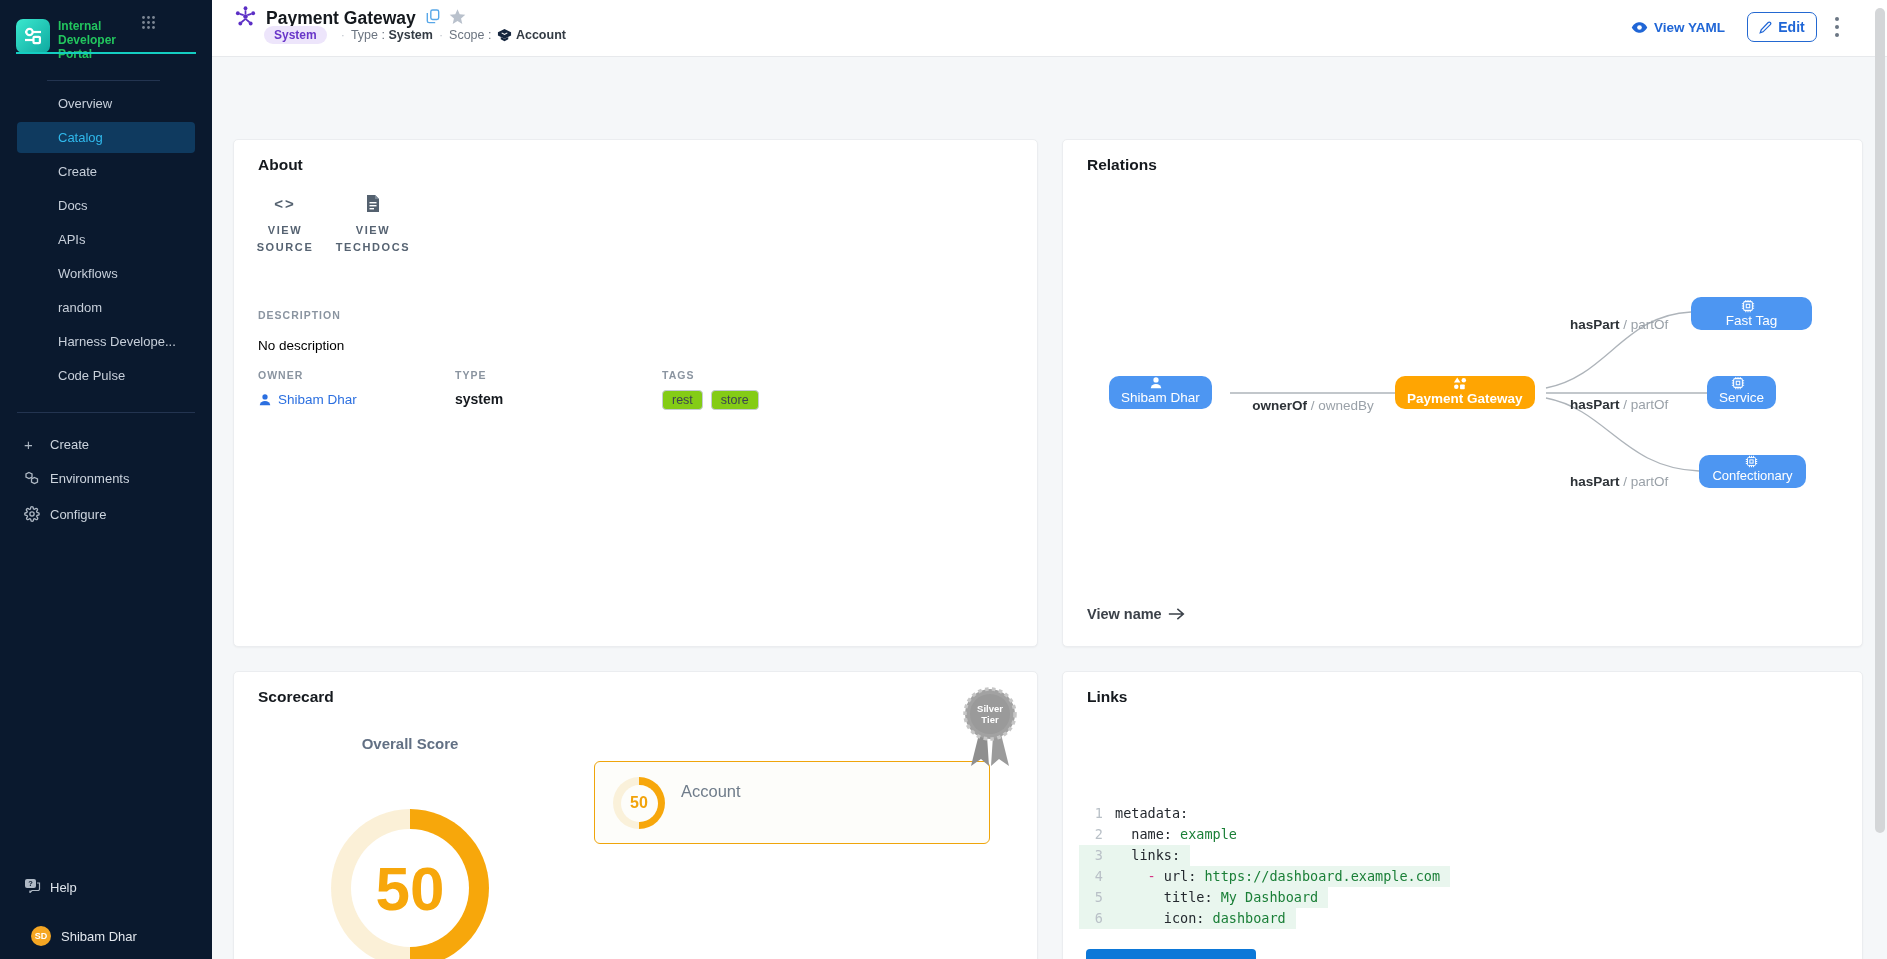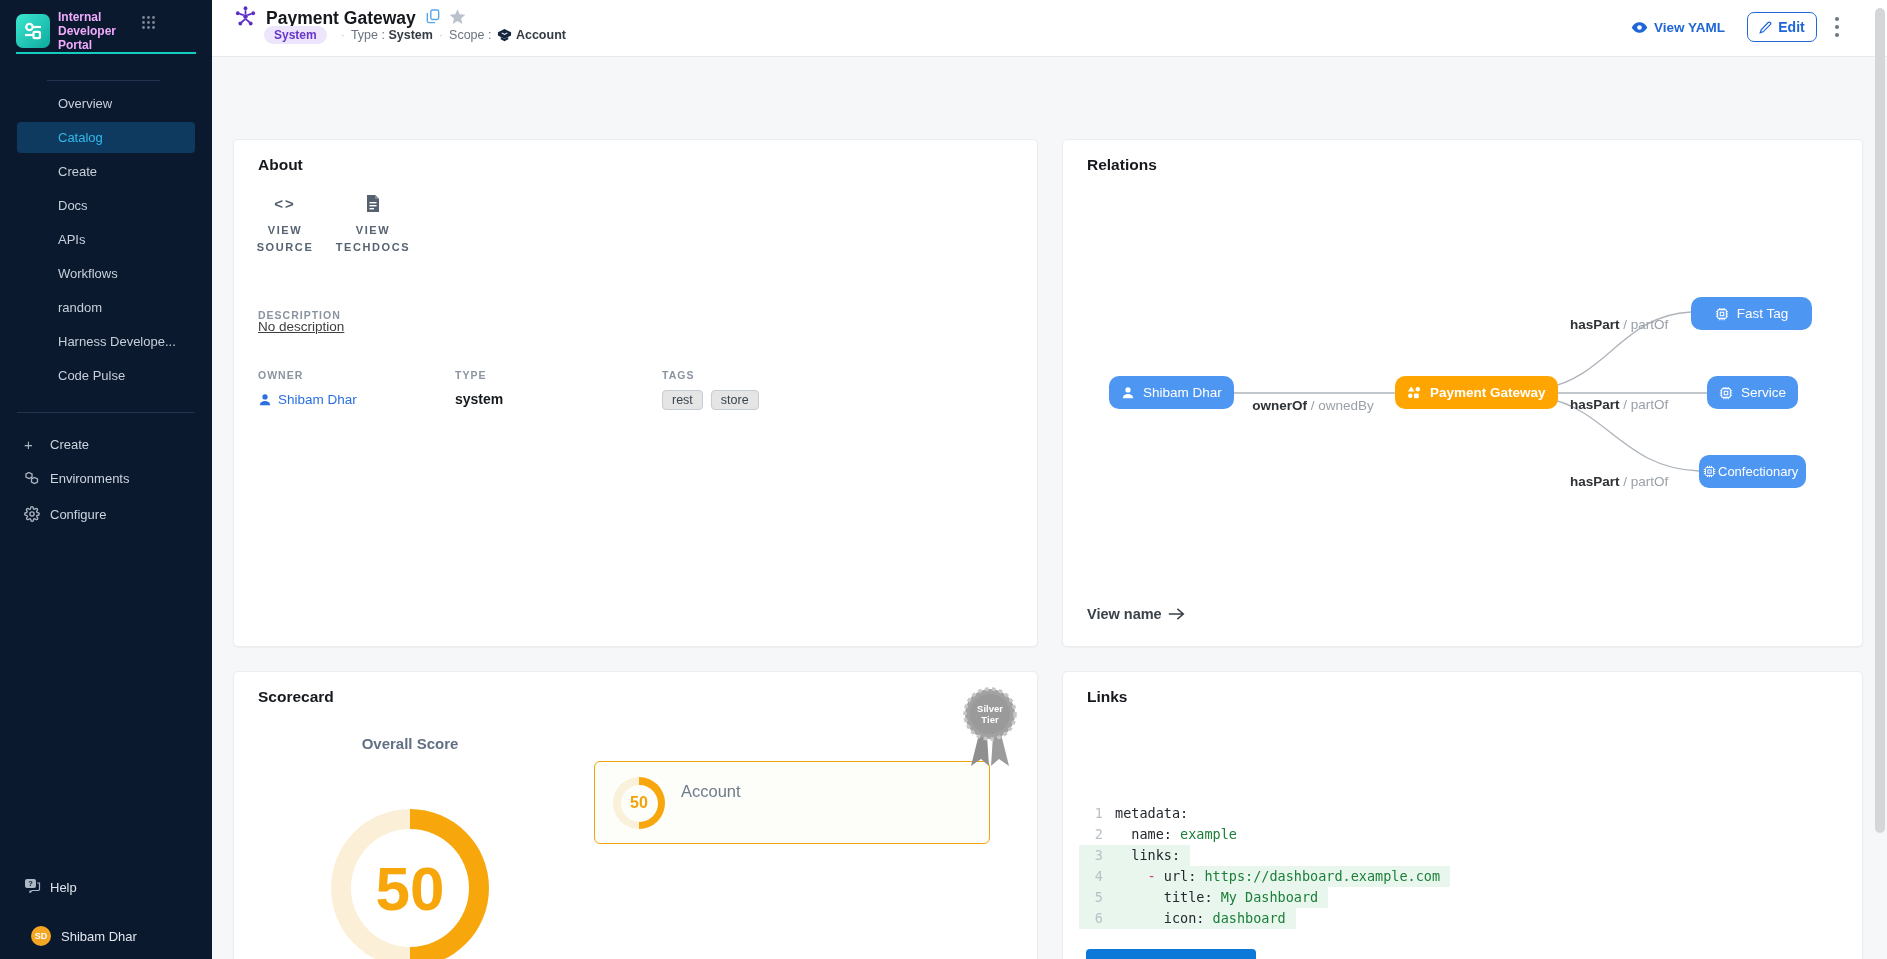--- a/index.html
+++ b/index.html
@@ -3,21 +3,21 @@
 <meta charset="utf-8">
 <style>
   * { margin:0; padding:0; box-sizing:border-box; }
   html,body { width:1887px; height:959px; overflow:hidden; font-family:"Liberation Sans",sans-serif; background:#f5f7f9; }
   #app { position:relative; width:1887px; height:959px; }
 
   
   .sidebar { position:absolute; left:0; top:0; width:212px; height:959px; background:#0a192e; z-index:5; }
   .logo-row { position:absolute; left:16px; top:10px; display:flex; align-items:center; }
   .logo-box { width:34px; height:34px; border-radius:7px; background:linear-gradient(135deg,#3be8ce,#0ea9a0); display:flex; align-items:center; justify-content:center; }
-  .logo-title { margin-left:8px; color:#f0abfc; font-size:12px; font-weight:700; line-height:14px; width:84px; }
+  .logo-title { margin-left:8px; color:#22c55e; font-size:12px; font-weight:700; line-height:14px; width:84px;margin-top:9px; }
   .grid-icon { position:absolute; left:141px; top:15px; }
   .teal-rule { position:absolute; left:16px; top:52px; width:180px; height:2px; background:#14cdc1; }
   .side-div1 { position:absolute; left:47px; top:80px; width:113px; height:1px; background:#233450; }
   .side-div2 { position:absolute; left:17px; top:412px; width:178px; height:1px; background:#233450; }
   .nav-item { position:absolute; left:17px; width:178px; height:31px; line-height:31px; padding-left:41px; color:#c7cfda; font-size:13px; border-radius:4px; cursor:pointer; white-space:nowrap; }
   .nav-item.sel { background:#0f3a5f; color:#30b9ec; }
   .act-item { position:absolute; left:17px; width:178px; height:30px; display:flex; align-items:center; color:#ccd4de; font-size:13px; cursor:pointer; }
   .act-item .aicon { width:26px; margin-left:7px; display:flex; align-items:center; justify-content:flex-start; color:#aeb8c4; font-size:15px; }
   .help-row { position:absolute; left:17px; top:874px; width:178px; height:26px; display:flex; align-items:center; color:#dfe5ec; font-size:13px; cursor:pointer; }
   .user-row { position:absolute; left:24px; top:922px; width:178px; height:28px; display:flex; align-items:center; cursor:pointer;text-align:center; }
@@ -55,34 +55,34 @@
 
   
   #about { left:233px; top:139px; width:805px; height:508px; }
   .about-act { position:absolute; top:50px; text-align:center; cursor:pointer; }
   .aa1 { left:14px; width:74px; } .aa2 { left:96px; width:86px; }
   .about-act .ic { height:26px; display:flex; align-items:center; justify-content:center; color:#54616f; }
   .about-act .lbl { margin-top:6px; font-size:11px; font-weight:600; letter-spacing:1.6px; color:#566372; line-height:17px; }
   .code-glyph { font-size:15px; font-weight:700; letter-spacing:2px; color:#54616f; }
   .small-cap { font-size:10.5px; font-weight:600; letter-spacing:1px; color:#8a94a0; }
   .about-desc-l { position:absolute; left:24px; top:169px; }
-  .about-desc-v { position:absolute; left:24px; top:179px; font-size:13.5px; color:#404040;text-decoration:underline; }
+  .about-desc-v { position:absolute; left:24px; top:198px; font-size:13.5px; color:#000000; }
   .col-owner { position:absolute; left:24px; top:229px; }
   .col-type  { position:absolute; left:221px; top:229px; }
   .col-tags  { position:absolute; left:428px; top:229px; }
   .owner-link { display:flex; align-items:center; margin-top:11px; color:#2b6fe0; font-size:13.5px; cursor:pointer; }
   .owner-link span { margin-left:6px; }
   .type-v { margin-top:10px; font-size:14px; font-weight:600; color:#15191e; }
   .chips { display:flex; margin-top:9px; }
-  .chip { border:1px solid #c6ccd4; border-radius:4px; padding:2px 9px; font-size:12.5px; color:#3c4450; margin-right:8px; background:#e5e5e5; cursor:pointer; }
+  .chip { border:1px solid #c6ccd4; border-radius:4px; padding:2px 9px; font-size:12.5px; color:#3c4450; margin-right:8px; background:#84cc16; cursor:pointer; }
 
   
   #relations { left:1062px; top:139px; width:801px; height:508px; }
   .rel-svg { position:absolute; left:0; top:0; width:801px; height:508px; }
-  .gnode { position:absolute; height:33px; border-radius:10px; display:flex; align-items:center; padding:0 12px; color:#fff; font-size:13.5px; font-weight:500; white-space:nowrap; cursor:pointer; }
+  .gnode { position:absolute; height:33px; border-radius:10px; display:flex; align-items:center; padding:0 12px; color:#fff; font-size:13.5px; font-weight:500; white-space:nowrap; cursor:pointer;flex-direction:column; }
   .gnode .nic { margin-right:8px; display:flex; align-items:center; }
   .gblue { background:#4d96f2; }
   .gorange { background:#ffa502; font-weight:700; }
   .edge-lbl { position:absolute; font-size:13.5px; white-space:nowrap; }
   .edge-lbl b { color:#2d3237; font-weight:600; }
   .edge-lbl span { color:#9aa1a8; }
   .view-graph { position:absolute; left:24px; top:466px; display:flex; align-items:center; font-size:14.5px; font-weight:600; color:#3b4149; cursor:pointer; }
   .view-graph svg { margin-left:6px; }
 
   

